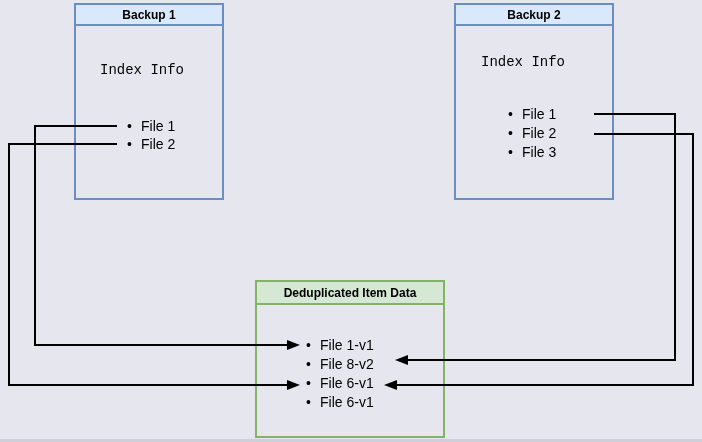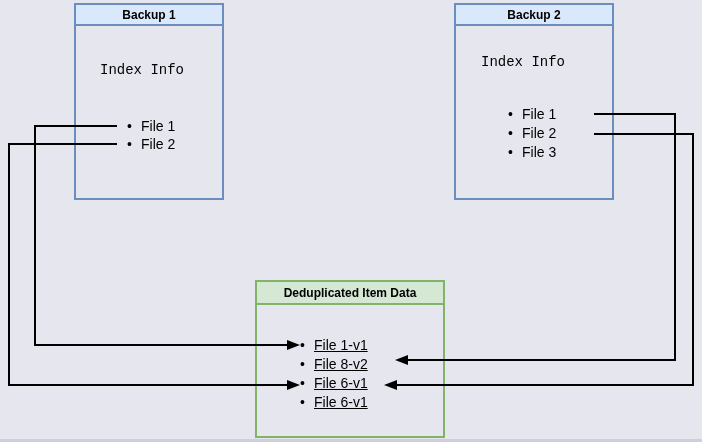--- a/index.html
+++ b/index.html
@@ -102,21 +102,21 @@
     <div class="heading" style="left:25px; top:47px;">Index Info</div>
     <ul class="items" style="left:52px; top:100px; --lh:19px;">
       <li>File 1</li>
       <li>File 2</li>
       <li>File 3</li>
     </ul>
   </div>
 
   <div class="box green" style="left:255px; top:280px; width:190px; height:158px;">
     <div class="title">Deduplicated Item Data</div>
-    <ul class="items" style="left:43px; top:54px;text-decoration:underline; --lh:19px;">
+    <ul class="items" style="left:49px; top:54px; --lh:19px;">
       <li>File 1-v1</li>
       <li>File 8-v2</li>
       <li>File 6-v1</li>
       <li>File 6-v1</li>
     </ul>
   </div>
 
   <svg class="connectors" width="702" height="442" viewBox="0 0 702 442">
     <g>
       <polyline points="117,126 35,126 35,345 288,345"></polyline>

